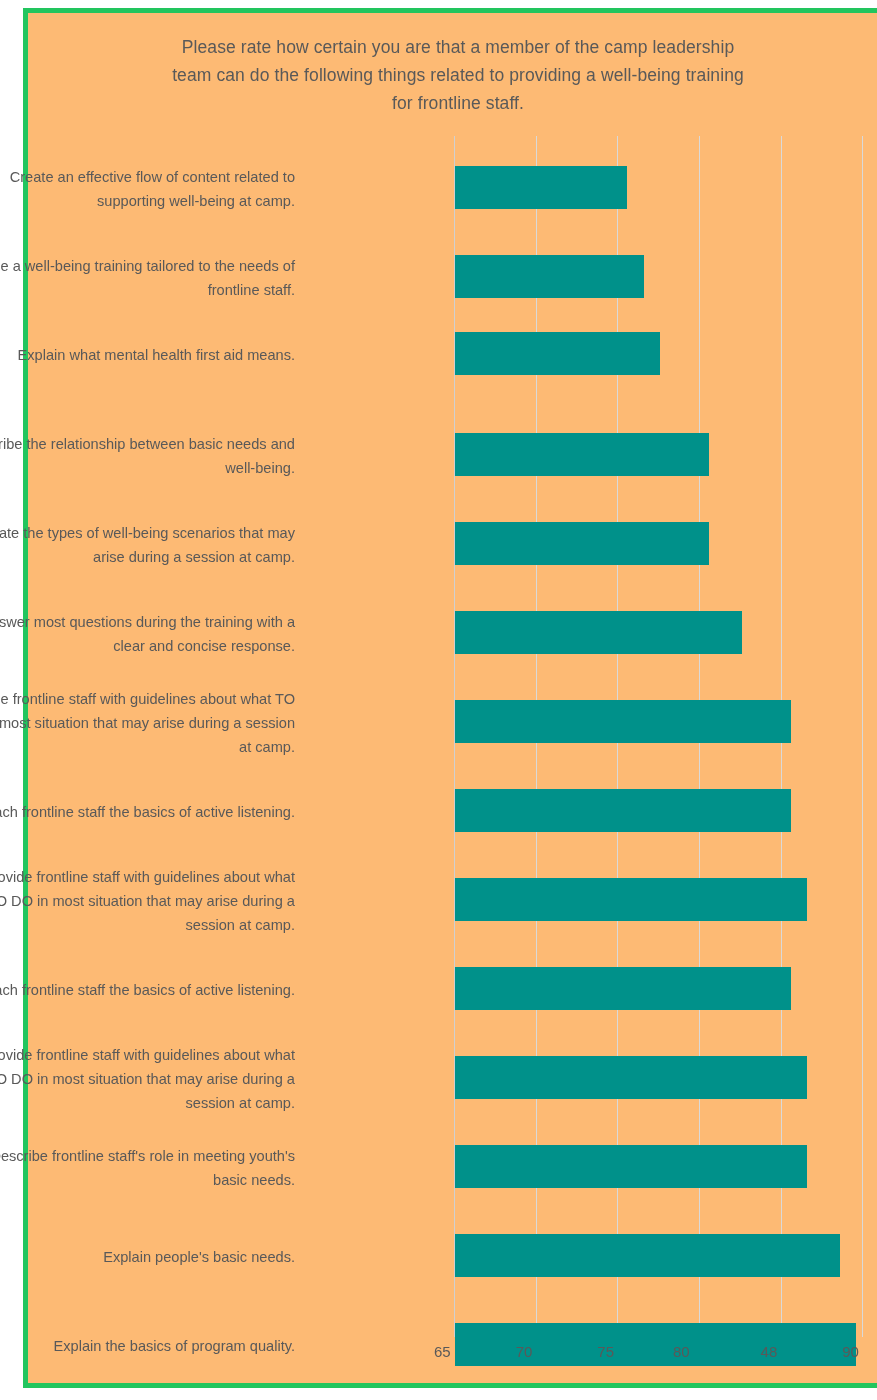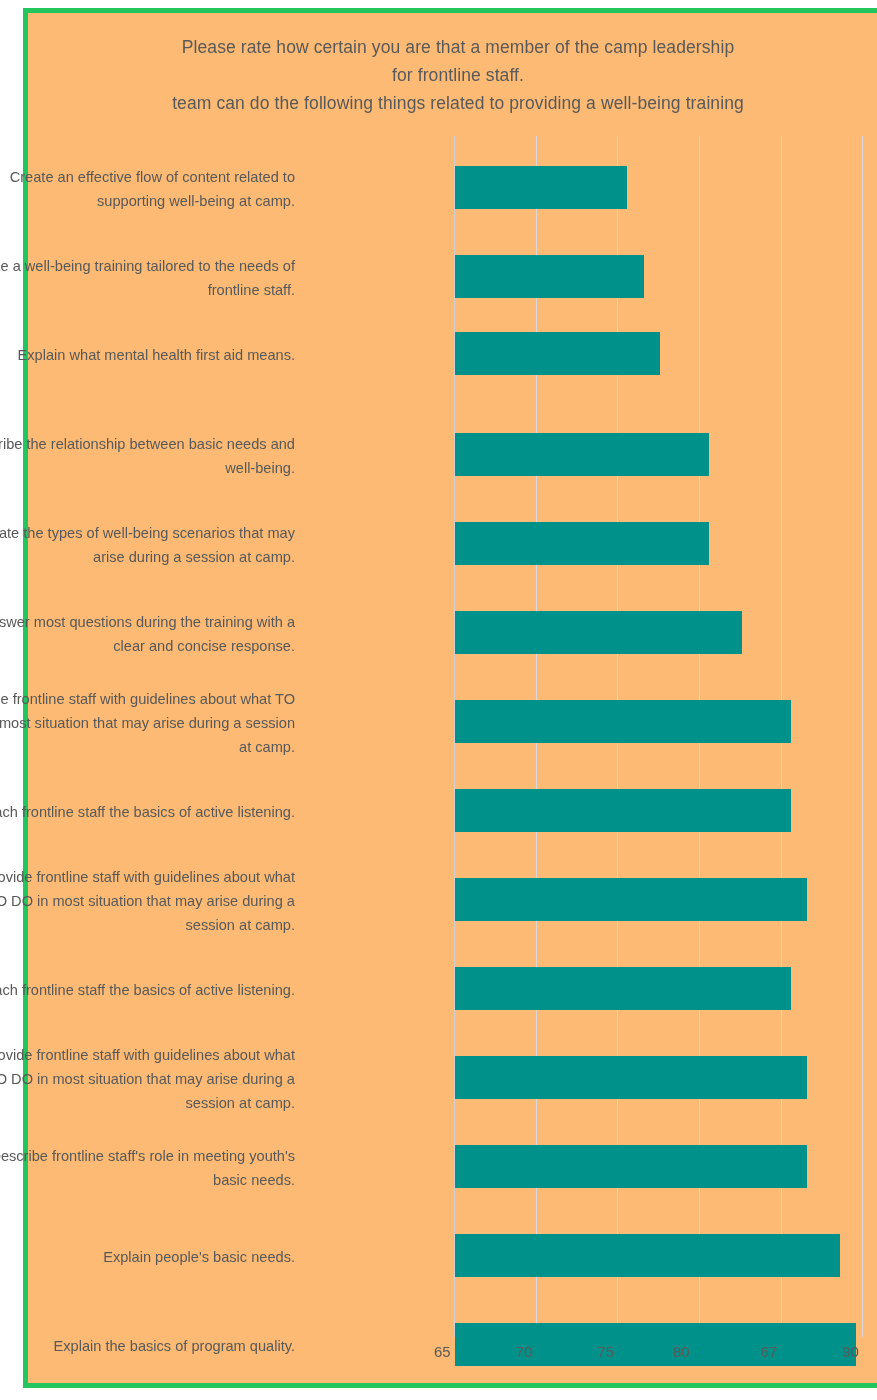--- a/index.html
+++ b/index.html
@@ -99,22 +99,22 @@
     background: #00918a;
   }
 </style>
 </head>
 <body>
 
 <div id="chart-frame">
 
   <div id="chart-title">
     <div>Please rate how certain you are that a member of the camp leadership</div>
+    <div>team can do the following things related to providing a well-being training</div>
     <div>for frontline staff.</div>
-    <div>team can do the following things related to providing a well-being training</div>
   </div>
 
   <div id="plot-area">
     <div id="gridlines">
         <div class="gridline axis-line" style="left: 426px;"></div>
         <div class="gridline" style="left: 507.65px;"></div>
         <div class="gridline" style="left: 589.3px;"></div>
         <div class="gridline" style="left: 670.95px;"></div>
         <div class="gridline" style="left: 752.6px;"></div>
         <div class="gridline" style="left: 834.25px;"></div>
@@ -215,18 +215,18 @@
             <div>Explain the basics of program quality.</div>
           </div>
           <div class="bar" title="89" style="width: 400.92px; background: rgb(0, 145, 138);"></div>
         </div>
       </div>
     <div id="xticks">
         <div class="xtick-label" style="left: 426px;">65</div>
         <div class="xtick-label" style="left: 507.65px;">70</div>
         <div class="xtick-label" style="left: 589.3px;">75</div>
         <div class="xtick-label" style="left: 665px;">80</div>
-        <div class="xtick-label" style="left: 752.6px;">67</div>
+        <div class="xtick-label" style="left: 752.6px;">48</div>
         <div class="xtick-label" style="left: 834.25px;">90</div>
       </div>
   </div>
 
 </div>
 
 </body></html>

